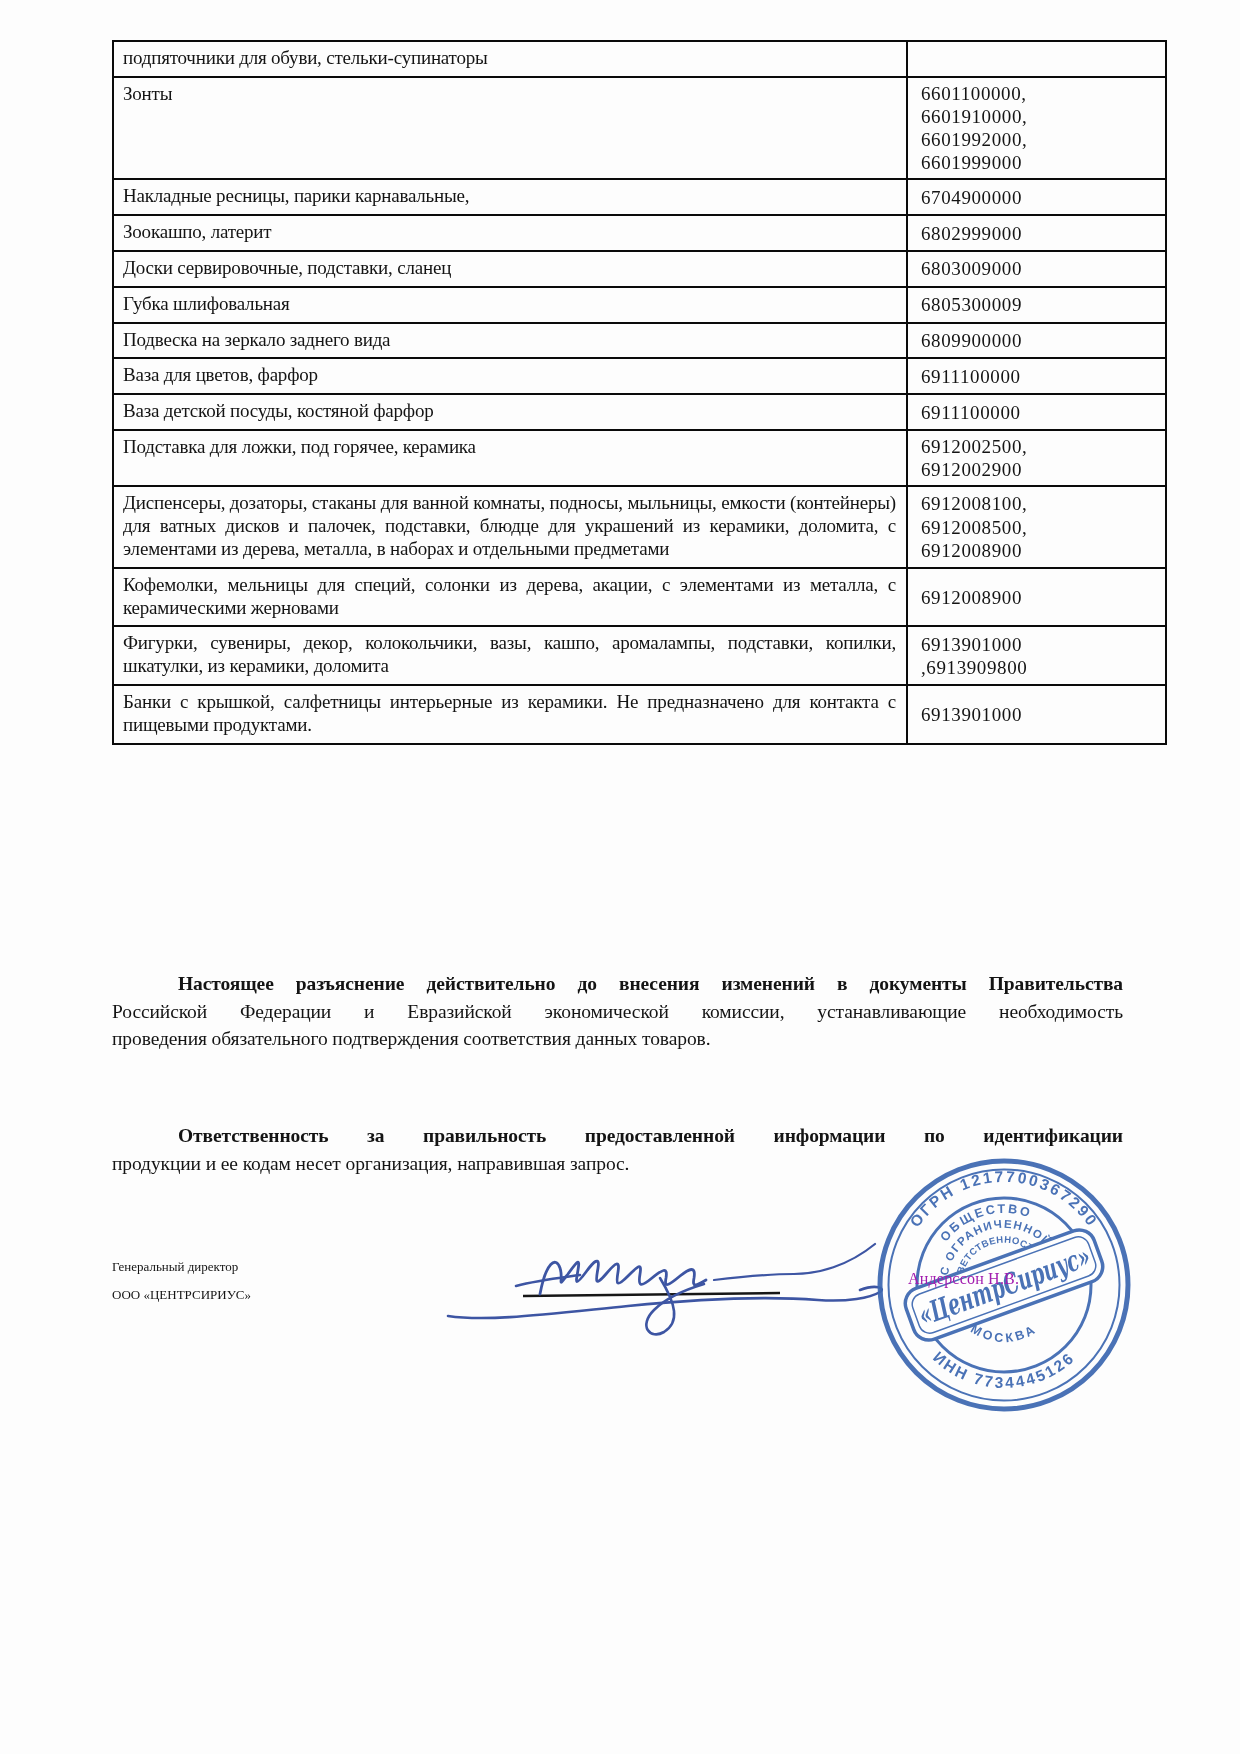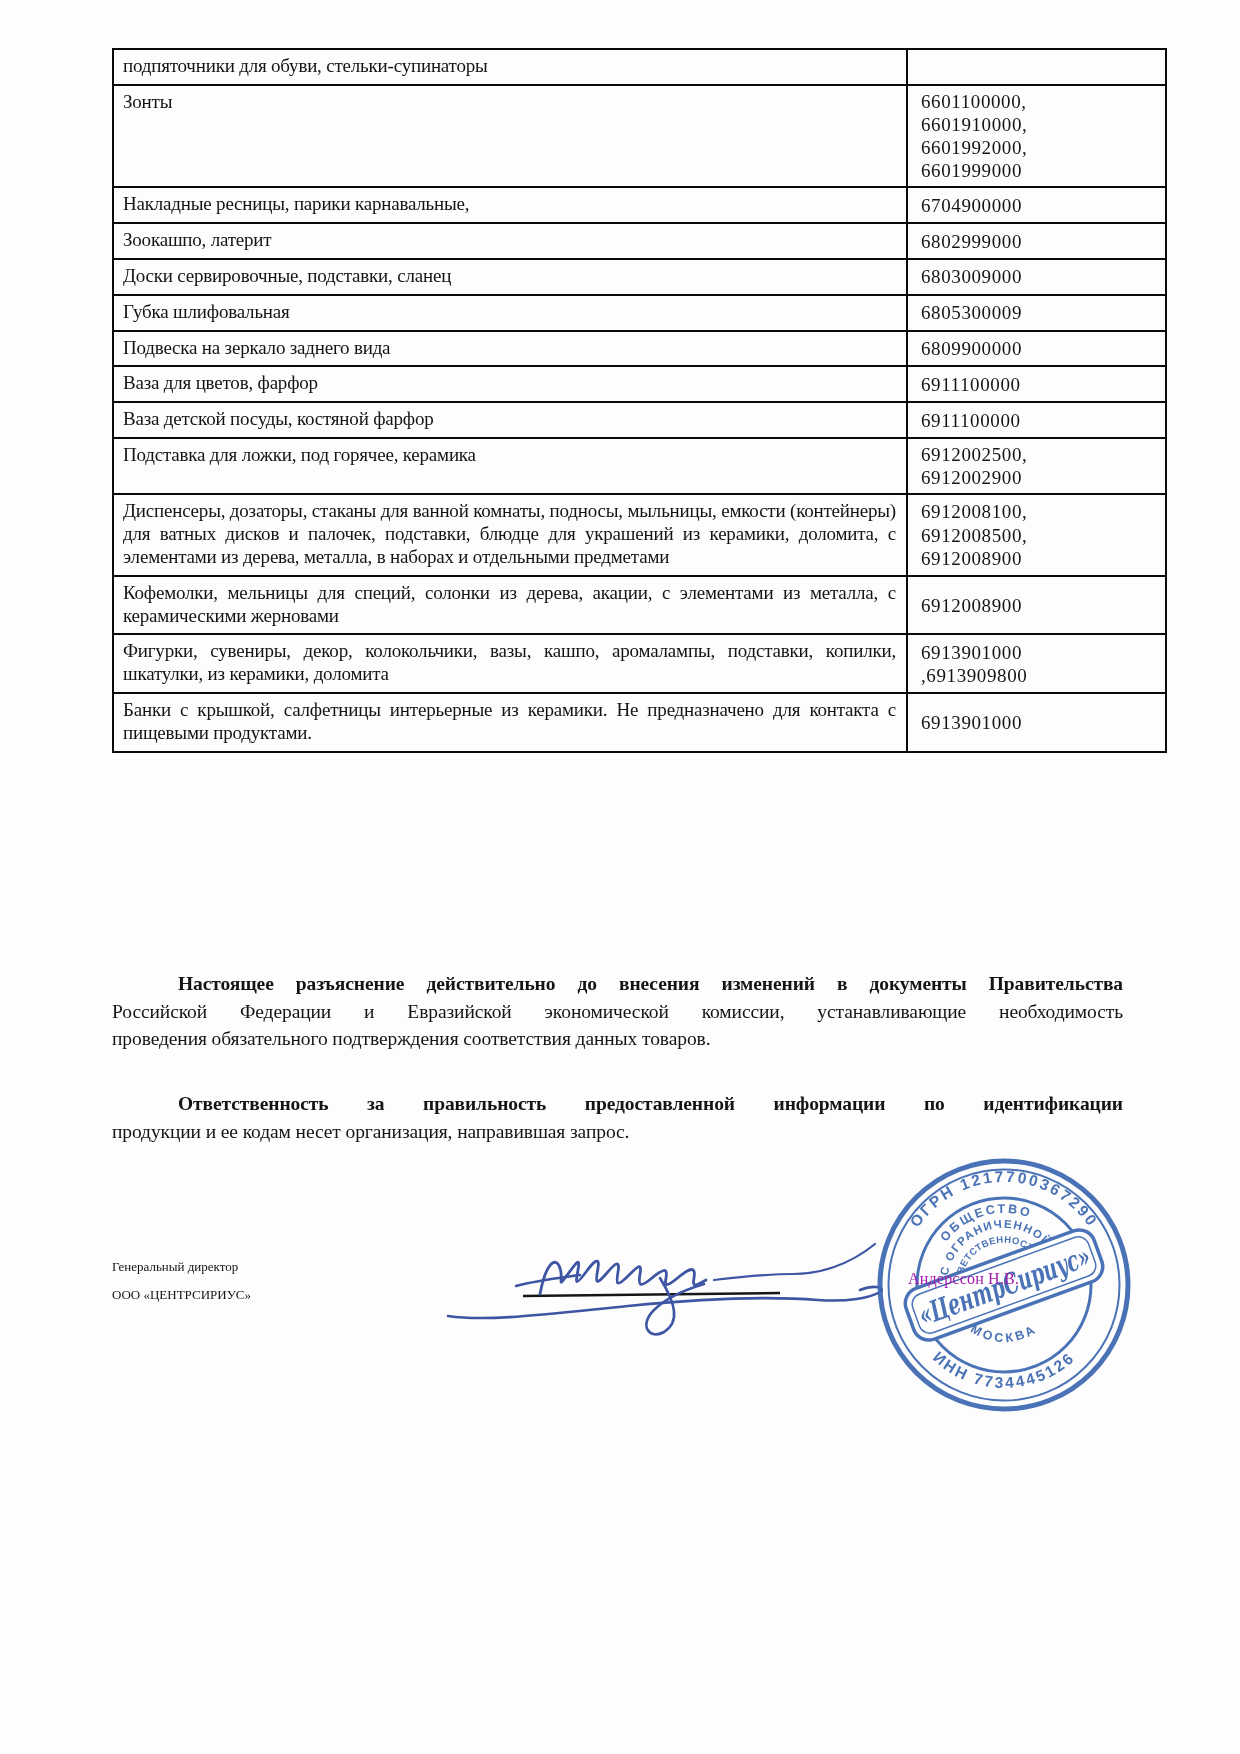--- a/index.html
+++ b/index.html
@@ -3,21 +3,21 @@
 <meta charset="utf-8">
 <style>
   html,body{margin:0;padding:0;background:#e8e8e8;}
   .page{
     position:relative;width:1240px;height:1754px;margin:0 auto;
     background:#fdfdfd;overflow:hidden;
     font-family:"Liberation Serif",serif;color:#141414;
   }
   
   .goods-table{
-    position:absolute;left:112px;top:48px;width:1010px;
+    position:absolute;left:112px;top:40px;width:1010px;
     border-collapse:collapse;table-layout:fixed;
   }
   .goods-table td{
     border:2.5px solid #0a0a0a;
     font-size:19px;line-height:1.2;
   }
   .desc-cell{
     width:773px;text-align:justify;vertical-align:top;
     padding:5px 10px 6px 9px;letter-spacing:-0.2px;
   }
@@ -28,21 +28,21 @@
   .code-cell div{line-height:1.22;}
   
   .para{
     position:absolute;left:112px;width:1011px;
     font-size:19.5px;line-height:27.5px;letter-spacing:-0.1px;
   }
   .para .jline{text-align:justify;text-align-last:justify;}
   .para .lastline{text-align:center;text-align-last:left;}
   .para .indent{text-indent:66px;font-weight:bold;}
   #para-validity{top:970px;}
-  #para-responsibility{top:1090px;}
+  #para-responsibility{top:1122px;}
   
   .sig-block{
     position:absolute;left:112px;top:1253px;
     font-size:13px;line-height:28px;
   }
   .signature-svg{position:absolute;left:428px;top:1222px;z-index:2;}
   .stamp-wrap{position:absolute;left:874px;top:1155px;width:260px;height:260px;z-index:3;opacity:0.93;}
   .signer-name{
     position:absolute;left:908px;top:1270px;z-index:4;
     font-size:16px;letter-spacing:0.2px;color:#a21caf;

